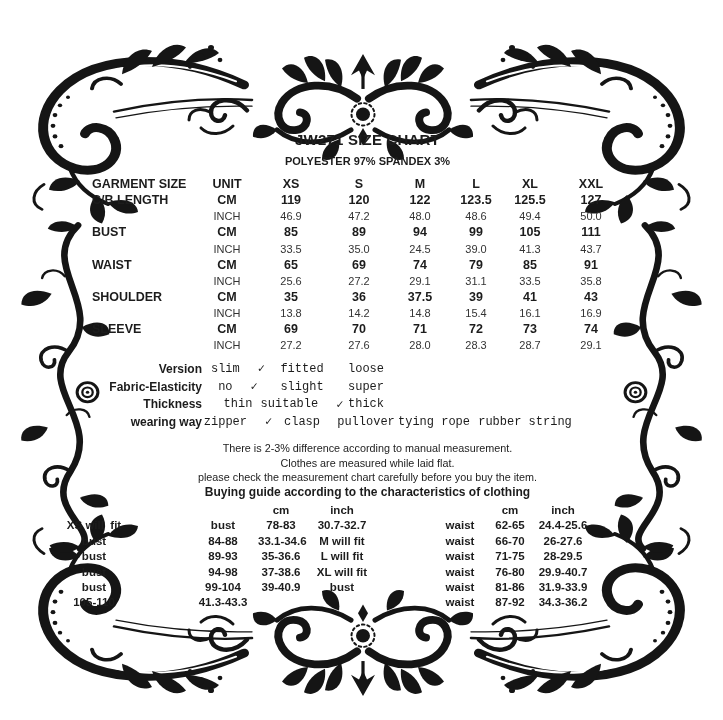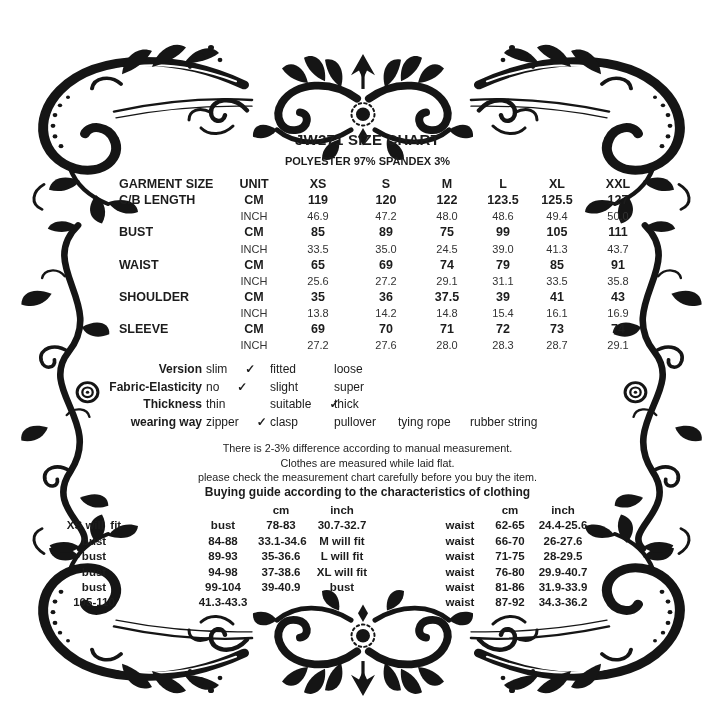--- a/index.html
+++ b/index.html
@@ -13,34 +13,34 @@
   #crest-top{left:163px;top:50px;width:400px;height:112px;}
   #crest-bottom{left:163px;bottom:20px;width:400px;height:112px;transform:scaleY(-1);}
   #vine-left{left:10px;top:220px;width:104px;height:334px;}
   #vine-right{right:10px;top:220px;width:104px;height:334px;transform:scaleX(-1);}
 
   .title{position:absolute;left:0;top:131px;width:735px;text-align:center;
          font-size:15px;font-weight:bold;letter-spacing:.2px;}
   .subtitle{position:absolute;left:0;top:155px;width:735px;text-align:center;
          font-size:11px;font-weight:bold;}
 
-  #size-grid{position:absolute;left:119px;top:176px;width:533px;display:grid;
+  #size-grid{position:absolute;left:92px;top:176px;width:533px;display:grid;
      grid-template-columns:107px 56px 72px 64px 58px 54px 54px 68px;
      grid-auto-rows:16.15px;}
   #size-grid .c{text-align:center;line-height:16.15px;font-size:12.5px;font-weight:bold;
      white-space:nowrap;}
   #size-grid .lab{text-align:left;}
   #size-grid .inch{font-weight:normal;font-size:11px;color:#333;}
 
   #attr-rows{position:absolute;left:0;top:360px;width:723px;}
   .attr-row{display:flex;height:17.7px;align-items:center;}
   .attr-label{width:202px;text-align:right;font-weight:bold;font-size:12px;white-space:nowrap;}
   .attr-opts{display:flex;margin-left:4px;}
-  .attr-opt{display:flex;align-items:center;gap:18px;
-     font-size:12px;white-space:nowrap;}
+  .attr-opt{display:flex;justify-content:center;align-items:center;gap:18px;
+     font-size:12px;white-space:nowrap;font-family:Liberation Mono, monospace;}
   .attr-opt.w0,.attr-opt.w1,.attr-opt.w2{width:64px;}
   .attr-opt.w3{width:72px;}
   .attr-opt.w4{width:110px;}
   .chk{font-size:12px;font-weight:bold;}
 
   #notes{position:absolute;left:0;top:441px;width:735px;text-align:center;}
   #notes p{margin:0;font-size:10.8px;line-height:14.6px;}
   #guide-title{position:absolute;left:0;top:485px;width:735px;text-align:center;
      font-size:12px;font-weight:bold;}
 
@@ -273,21 +273,21 @@
     <div class="c inch">46.9</div>
     <div class="c inch">47.2</div>
     <div class="c inch">48.0</div>
     <div class="c inch">48.6</div>
     <div class="c inch">49.4</div>
     <div class="c inch">50.0</div>
     <div class="c lab">BUST</div>
     <div class="c">CM</div>
     <div class="c">85</div>
     <div class="c">89</div>
-    <div class="c">75</div>
+    <div class="c">94</div>
     <div class="c">99</div>
     <div class="c">105</div>
     <div class="c">111</div>
     <div class="c lab"></div>
     <div class="c inch">INCH</div>
     <div class="c inch">33.5</div>
     <div class="c inch">35.0</div>
     <div class="c inch">24.5</div>
     <div class="c inch">39.0</div>
     <div class="c inch">41.3</div>

